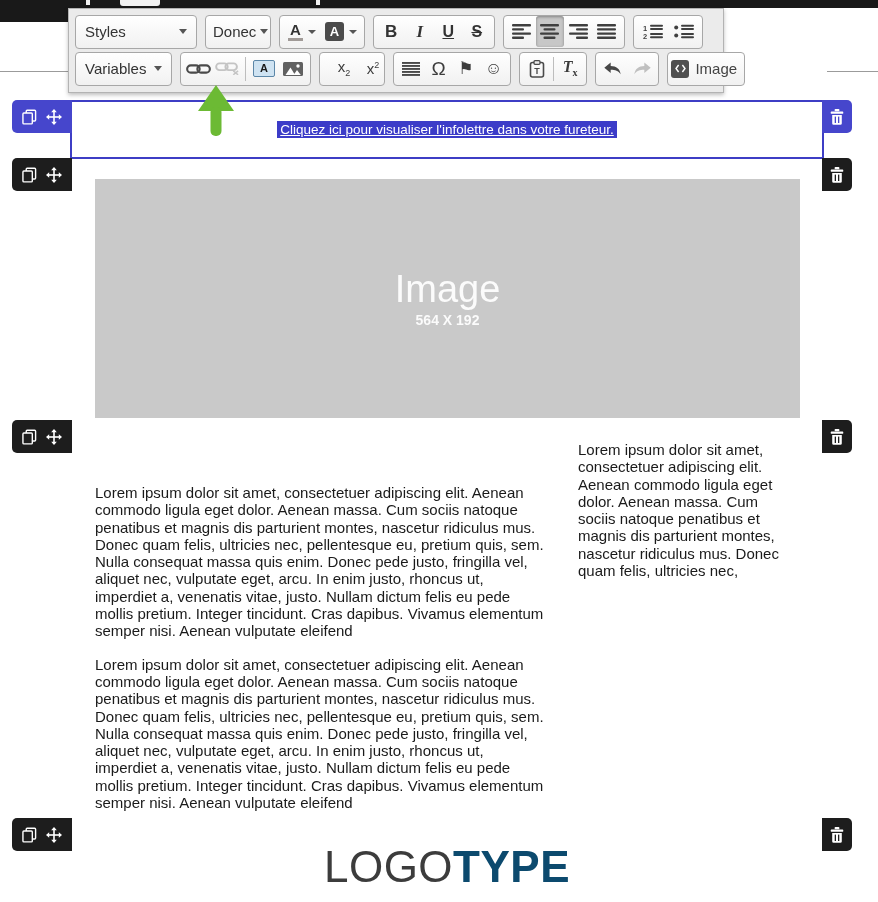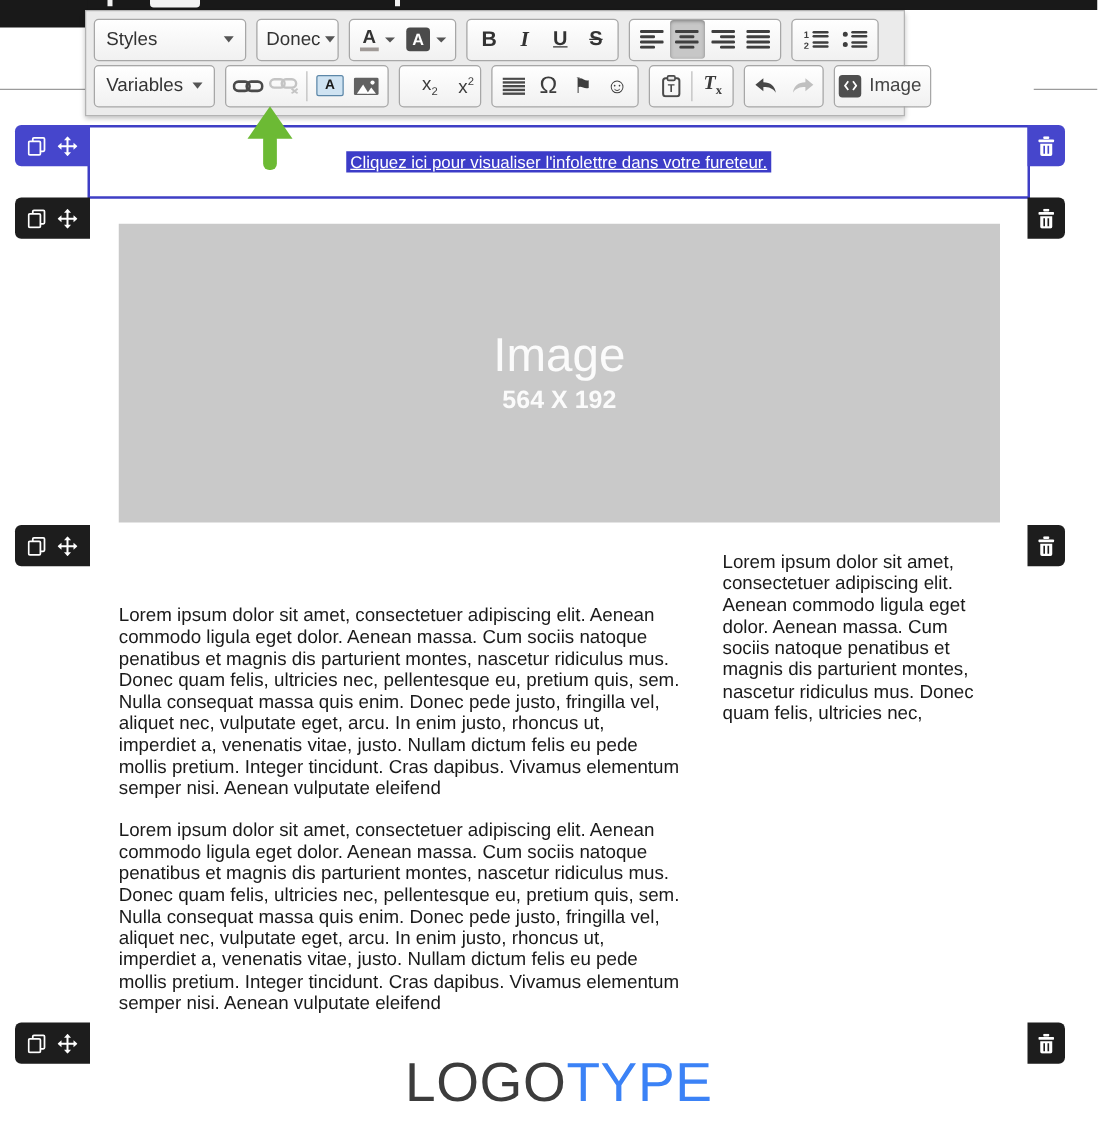--- a/index.html
+++ b/index.html
@@ -66,30 +66,30 @@
   .blue{background:#4646cc;}
   .black{background:#1d1d1d;}
   .handle.blue .copy-front{fill:#4646cc;}
   .handle.black .copy-front{fill:#1d1d1d;}
   .trash.blue .slat{fill:#4646cc;}
   .trash.black .slat{fill:#1d1d1d;}
 
   .imgph{position:absolute;left:95px;top:179px;width:705px;height:239px;background:#c9c9c9;
          display:flex;flex-direction:column;align-items:center;justify-content:center;}
   .imgph-title{font-size:38px;color:#fbfbfb;line-height:1.1;}
-  .imgph-dims{font-size:20px;font-weight:bold;color:#fbfbfb;margin-top:2px;}
+  .imgph-dims{font-size:14px;font-weight:bold;color:#fbfbfb;margin-top:2px;}
 
   .heading{position:absolute;left:95px;top:438px;font-size:29px;font-weight:bold;color:#0e0e0e;}
   .col-left{position:absolute;left:95px;top:484px;width:450px;font-size:15px;line-height:17.3px;color:#1a1a1a;}
   .col-left p{margin:0 0 16px 0;}
   .col-right{position:absolute;left:578px;top:441px;width:214px;font-size:15px;line-height:17.3px;color:#1a1a1a;}
 
   .logo{position:absolute;left:70px;top:842px;width:754px;text-align:center;font-size:44px;
         color:#3c3c3c;letter-spacing:.5px;}
-  .logo .bold{font-weight:normal;color:#3b82f6;}
+  .logo .bold{font-weight:bold;color:#0c4a6e;}
 
   .green-arrow{position:absolute;left:197px;top:85px;z-index:9;}
   svg{display:block;}
 </style>
 </head>
 <body>
 
 <div class="screen">
 
   <div class="topbar"></div>

